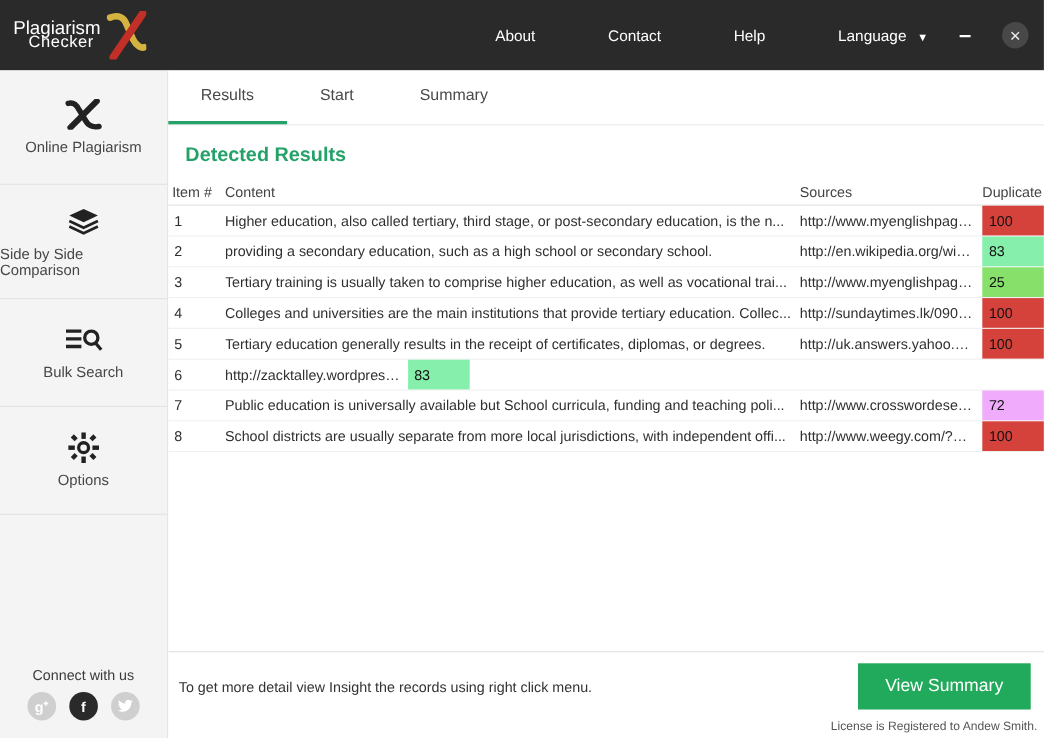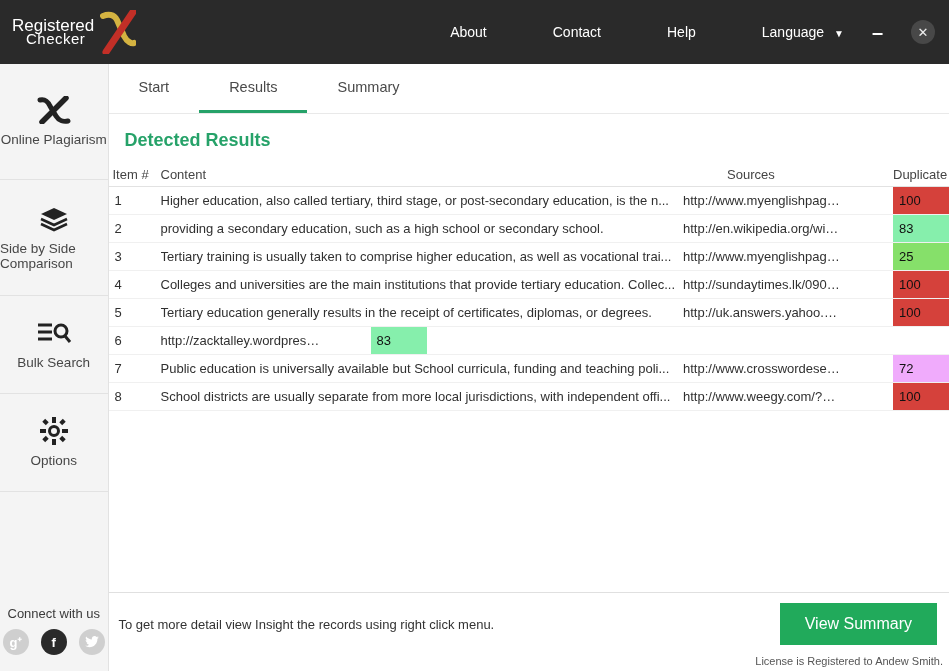--- a/index.html
+++ b/index.html
@@ -12,21 +12,21 @@
 .logo-text .line2 { font-size: 15px; letter-spacing: 0.5px; margin-left: 14px; margin-top: -2px; }
 .logo-x { width: 36px; height: 44px; display: inline-block; }
 .top-right { display: flex; align-items: center; gap: 24px; color: #fff; font-size: 14px; }
 .top-link { color: #fff; cursor: pointer; margin-left: 42px; }
 .dropdown-arrow { font-size: 10px; margin-left: 6px; color: #fff; }
 .win-min { color: #fff; font-size: 20px; cursor: pointer; padding: 0 4px; font-weight: bold; }
 .win-close { width: 24px; height: 24px; border-radius: 50%; background: #484848; color: #eee; display: flex; align-items: center; justify-content: center; font-size: 13px; cursor: pointer; }
 
 .container { display: flex; height: calc(671px - 64px); }
 .sidebar { width: 180px; background: #f4f4f4; display: flex; flex-direction: column; border-right: 1px solid #e2e2e2; }
-.side-item { height: 116px; border-bottom: 1px solid #e2e2e2; display: flex; flex-direction: column; align-items: center; justify-content: center; gap: 8px; cursor: pointer; color: #474747; font-size: 13.5px; }
+.side-item { height: 104px; border-bottom: 1px solid #e2e2e2; display: flex; flex-direction: column; align-items: center; justify-content: center; gap: 8px; cursor: pointer; color: #474747; font-size: 13.5px; }
 .side-item.short { height: 98px; }
 .side-icon { width: 38px; height: 28px; display: flex; align-items: center; justify-content: center; }
 .side-spacer { flex: 1; }
 .connect { padding: 10px 0 16px; text-align: center; font-size: 13px; color: #3a3a3a; }
 .social { display: flex; justify-content: center; gap: 12px; margin-top: 8px; }
 .social-circ { width: 26px; height: 26px; border-radius: 50%; display: flex; align-items: center; justify-content: center; font-size: 13px; font-weight: bold; cursor: pointer; }
 .social-circ.grey { background: #cfcfcf; color: #fff; }
 .social-circ.dark { background: #2a2a2a; color: #fff; }
 
 .main { flex: 1; display: flex; flex-direction: column; background: #fff; }
@@ -41,37 +41,37 @@
 .table-head { display: flex; font-size: 13px; color: #444; border-bottom: 1px solid #e2e2e2; padding-bottom: 4px; }
 .col-item { width: 52px; padding-left: 4px; }
 .col-content { flex: 1; min-width: 0; }
 .col-source { width: 166px; }
 .col-dup { width: 56px; text-align: left; }
 
 .row { display: flex; align-items: center; height: 28px; font-size: 13px; color: #303030; border-bottom: 1px solid #f0f0f0; }
 .row .cell-item { width: 52px; padding-left: 6px; }
 .row .cell-content { flex: 1; min-width: 0; white-space: nowrap; overflow: hidden; text-overflow: ellipsis; padding-right: 8px; }
 .row .cell-source { width: 166px; white-space: nowrap; overflow: hidden; text-overflow: ellipsis; padding-right: 6px; }
-.row .cell-dup { width: 56px; height: 100%; display: flex; align-items: center; padding-left: 6px; color: #111; margin-left: 44px; }
+.row .cell-dup { width: 56px; height: 100%; display: flex; align-items: center; padding-left: 6px; color: #111; }
 .dup-r { background: #d5413b; }
 .dup-m { background: #86efac; }
 .dup-m2 { background: #f0abfc; }
 .dup-g { background: #86e06a; }
 
 .footer { border-top: 1px solid #e0e0e0; padding: 10px 12px 8px 10px; display: flex; justify-content: space-between; align-items: center; font-size: 13px; color: #333; }
 .btn-summary { background: #21aa5b; color: #fff; padding: 12px 25px; font-size: 16px; cursor: pointer; border: none; }
 .license { text-align: right; font-size: 11px; color: #555; padding: 2px 6px 4px 0; }
 </style>
 </head>
 <body>
 
 <div class="topbar">
   <div class="logo-wrap">
     <div class="logo-text">
-      <div class="line1">Registered</div>
+      <div class="line1">Plagiarism</div>
       <div class="line2">Checker</div>
     </div>
     <span class="logo-x">
       <svg viewBox="0 0 36 44" width="36" height="44">
         <path d="M3 6 C8 4 14 4 17 10 L24 26 C27 32 32 34 34 33" stroke="#d4b341" stroke-width="6" fill="none" stroke-linecap="round"></path>
         <path d="M33 2 L6 42" stroke="#c22f27" stroke-width="7" fill="none" stroke-linecap="round"></path>
       </svg>
     </span>
   </div>
   <div class="top-right">
@@ -148,22 +148,22 @@
           <svg viewBox="0 0 16 14" width="14" height="12">
               <path d="M16 1.7c-.6.3-1.2.5-1.9.5.7-.4 1.2-1 1.4-1.8-.6.4-1.3.6-2.1.8C12.8.5 12 .1 11 .1c-1.8 0-3.2 1.5-3.2 3.2 0 .3 0 .5.1.8C5.2 4 2.8 2.7 1.1.7c-.3.5-.4 1-.4 1.6 0 1.1.6 2.1 1.4 2.7-.5 0-1-.2-1.5-.4v.1c0 1.6 1.1 2.9 2.6 3.2-.3.1-.6.1-.9.1-.2 0-.4 0-.6-.1.4 1.3 1.6 2.2 3 2.2-1.1.9-2.5 1.4-4 1.4H0c1.5.9 3.2 1.5 5 1.5 6 0 9.3-5 9.3-9.3v-.4c.7-.5 1.2-1 1.7-1.6z" fill="#fff"></path>
             </svg>
         </span>
       </div>
     </div>
   </div>
 
   <div class="main">
     <div class="tabs">
+      <div class="tab active">Results</div>
       <div class="tab">Start</div>
-      <div class="tab active">Results</div>
       <div class="tab">Summary</div>
       <div class="tabs-end"></div>
     </div>
 
     <div class="content-area">
       <div class="heading">Detected Results</div>
 
       <div class="table-head">
         <div class="col-item">Item #</div>
         <div class="col-content">Content</div>

